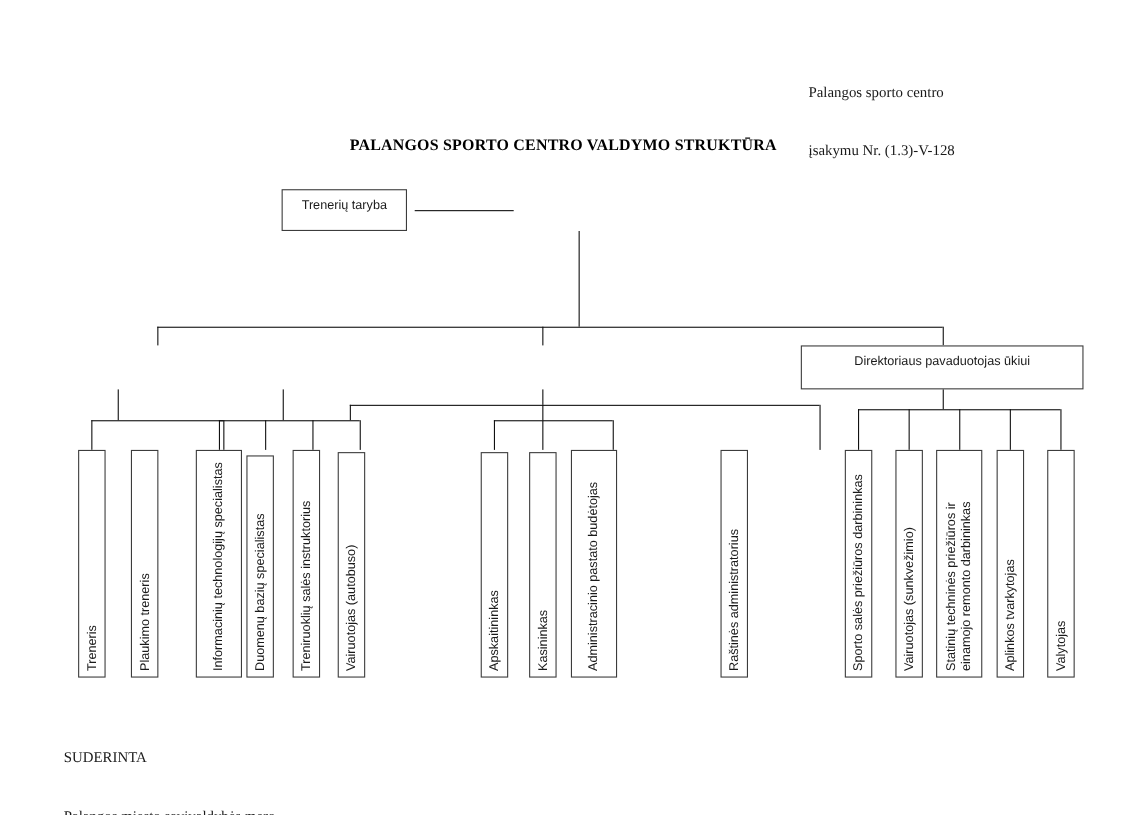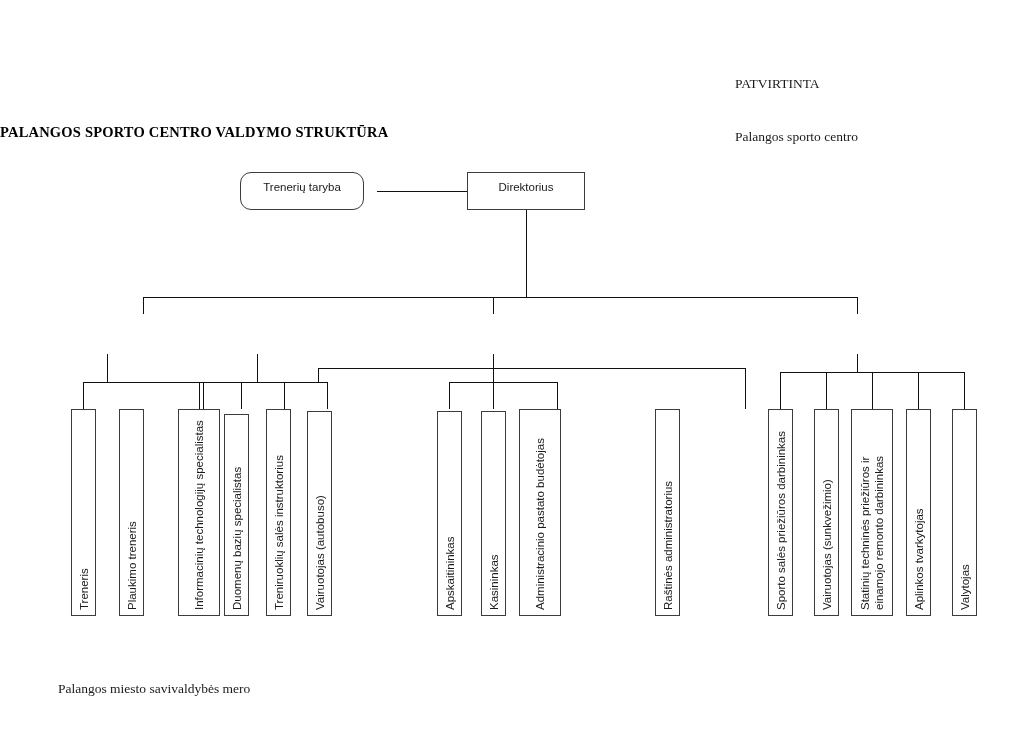--- a/index.html
+++ b/index.html
@@ -28,20 +28,21 @@
   #approval-block { left: 735px; top: 40px; }
   #agreement-block { left: 58px; top: 645px; }
   .doc-line { display: block; }
 
   
   #chart-title {
     position: absolute;
     left: 0;
     top: 124px;
     width: 1024px;
+    text-align: center;
     font-family: "Liberation Serif", serif;
     font-weight: bold;
     font-size: 14.5px;
     letter-spacing: 0.2px;
     color: #000000;
   }
 
   
   .node {
     position: absolute;
@@ -99,44 +100,44 @@
     width: 0;
     border-left: 1.2px solid #111111;
   }
 </style>
 </head>
 <body>
 
 <div id="page">
 
   <div id="approval-block" class="doc-block">
-    <span class="doc-line">PATVIRTINTA</span>
     <span class="doc-line">Palangos sporto centro</span>
+    <span class="doc-line">įsakymu Nr. (1.3)-V-128</span>
   </div>
 
   <div id="chart-title">PALANGOS SPORTO CENTRO VALDYMO STRUKTŪRA</div>
 
-  <div class="node h" style="left:240px; top:172px; width:124px; height:38px;border-radius:11px;">
+  <div class="node h" style="left:256px; top:172px; width:114px; height:38px;">
     <span class="node-label">Trenerių taryba</span>
   </div>
 
-  <div class="node h" style="left:467px; top:172px; width:118px; height:38px;">
-    <span class="node-label">Direktorius</span>
-  </div>
 
   <div class="line-h" style="left:377px; top:191px; width:90px;"></div>
 
   <div class="line-v" style="left:526px; top:210px; height:87px;"></div>
   <div class="line-h" style="left:143px; top:297px; width:714px;"></div>
   <div class="line-v" style="left:143px; top:297px; height:17px;"></div>
   <div class="line-v" style="left:493px; top:297px; height:17px;"></div>
   <div class="line-v" style="left:857px; top:297px; height:17px;"></div>
 
 
 
+  <div class="node h" style="left:728px; top:314px; width:257px; height:40px;">
+    <span class="node-label">Direktoriaus pavaduotojas ūkiui</span>
+  </div>
 
   <div class="line-v" style="left:107px; top:354px; width:0; height:28px;"></div>
   <div class="line-h" style="left:83px; top:382px; width:120px;"></div>
   <div class="line-v" style="left:83px; top:382px; height:27px;"></div>
   <div class="line-v" style="left:203px; top:382px; height:27px;"></div>
 
   <div class="line-v" style="left:257px; top:354px; height:28px;"></div>
   <div class="line-h" style="left:199px; top:382px; width:128px;"></div>
   <div class="line-v" style="left:199px; top:382px; height:27px;"></div>
   <div class="line-v" style="left:241px; top:382px; height:27px;"></div>
@@ -246,18 +247,19 @@
       </div>
   </div>
 
   <div class="node v" style="left:952px; top:409px; width:25px; height:207px;">
     <div class="vwrap">
         <span class="node-label" style="width: 195px; left: 5px; top: 200px;">Valytojas</span>
       </div>
   </div>
 
   <div id="agreement-block" class="doc-block">
+    <span class="doc-line">SUDERINTA</span>
     <span class="doc-line">Palangos miesto savivaldybės mero</span>
     
     
   </div>
 
 </div>
 
 </body></html>

